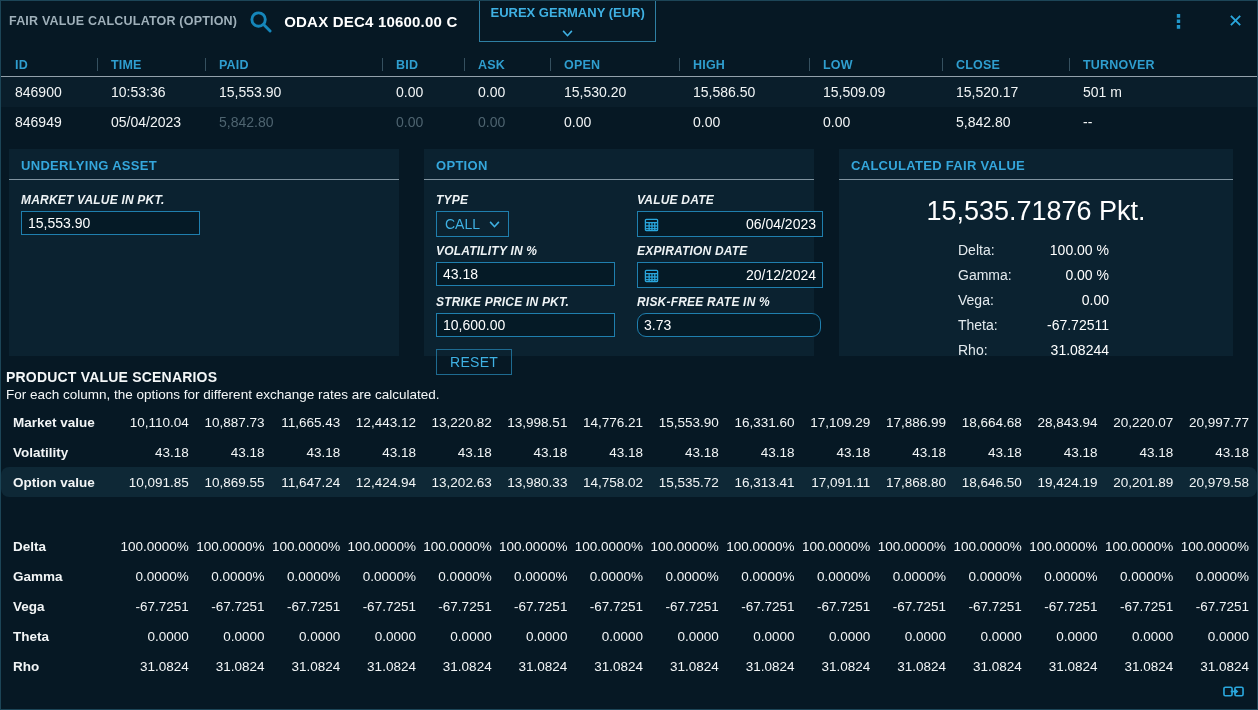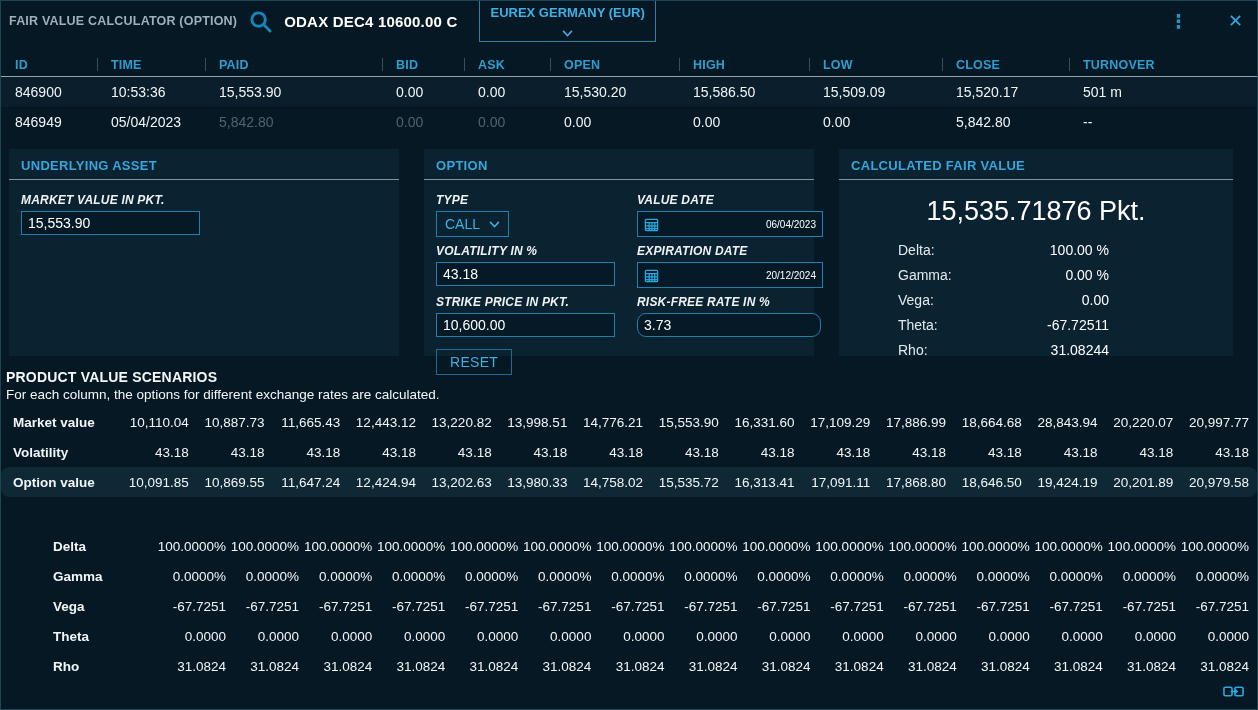--- a/index.html
+++ b/index.html
@@ -36,38 +36,38 @@
   .panel{background:var(--panel);height:207px;box-sizing:border-box;}
   .panel-underlying{width:390px;}
   .panel-option{width:390px;}
   .panel-fv{width:394px;}
   .panel-title{padding:9px 12px 6px;color:var(--accent);font-weight:700;font-size:13px;letter-spacing:.3px;border-bottom:1px solid rgba(150,168,180,.85);}
   .panel-body{padding:6px 12px;}
   .fieldlabel{font-style:italic;font-weight:700;font-size:12px;color:#eef3f5;margin:7px 0 4px;letter-spacing:.2px;}
   .tinput{background:#051a26;border:1px solid var(--inputborder);color:#fff;font-size:14px;height:22px;padding:0 6px;font-family:inherit;width:165px;box-sizing:content-box;}
   .tinput.wide{width:170px;border-radius:9px;}
   .dateinput{display:flex;align-items:center;justify-content:space-between;border:1px solid var(--inputborder);background:#051a26;height:24px;padding:0 6px;width:172px;box-sizing:content-box;cursor:pointer;}
-  .dateinput .dateval{color:#fff;font-size:10px;text-align:center;}
+  .dateinput .dateval{color:#fff;font-size:14px;text-align:center;}
   .typeselect{display:inline-flex;align-items:center;gap:9px;border:1px solid var(--inputborder);color:var(--bright);height:24px;padding:0 8px;font-size:14px;cursor:pointer;}
   .btn{display:inline-block;border:1px solid #1e6b91;color:var(--bright);background:transparent;padding:4px 13px;font-size:14px;margin-top:12px;font-family:inherit;cursor:pointer;letter-spacing:.3px;}
   .option-grid{display:grid;grid-template-columns:185px 176px;column-gap:16px;}
 
   .fv-value{text-align:center;font-size:27px;color:#fff;margin:10px 0 15px;font-weight:400;}
-  .fv-row{display:flex;justify-content:space-between;margin:0 112px 9px 47px;font-size:14px;}
+  .fv-row{display:flex;justify-content:space-between;margin:0 112px 9px 107px;font-size:14px;}
   .fv-row .fv-label{color:#e3eaee;}
   .fv-row .fv-val{color:#fff;}
 
   
   .scen-title{margin:13px 0 0 5px;color:#f4f7f8;font-weight:700;font-size:14px;letter-spacing:.2px;}
   .scen-sub{margin:2px 0 5px 5px;color:#f4f7f8;font-size:13.5px;}
   .srow{display:grid;grid-template-columns:100px repeat(15,1fr);height:30px;align-items:center;padding:0 8px 0 12px;font-size:13.5px;color:var(--text);}
   .srow .lbl{font-weight:700;}
   .srow .val{text-align:right;}
   .srow.highlight{background:var(--highlight);border-radius:8px;}
-  .greeks{margin-top:34px;padding-left:40px;}
+  .greeks{margin-top:34px;}
 
   .link-corner{position:absolute;right:13px;bottom:7px;cursor:pointer;}
 </style>
 </head>
 <body>
 
 <div class="window">
 
   <div class="topbar">
     <span class="topbar-title">FAIR VALUE CALCULATOR (OPTION)</span>

